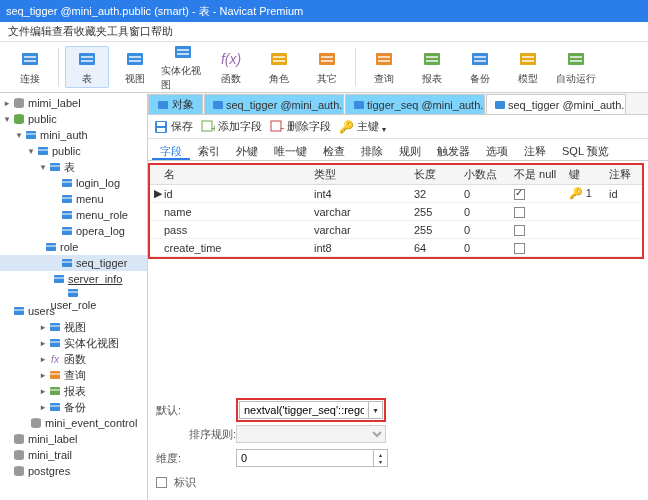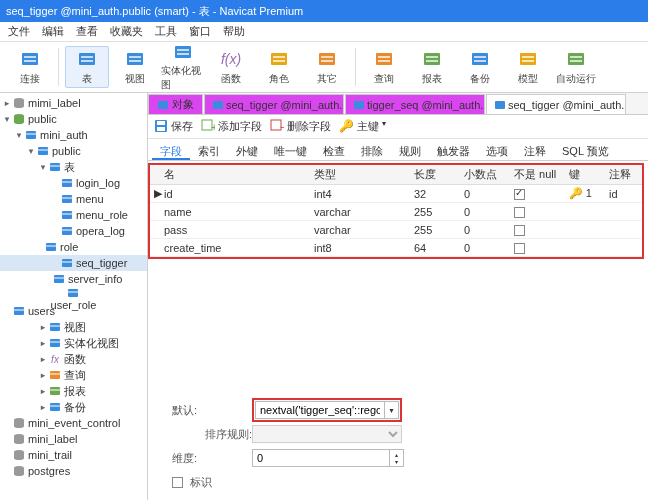--- a/index.html
+++ b/index.html
@@ -1,53 +1,53 @@
 <!DOCTYPE html>
 <html><head>
 <meta charset="utf-8">
 <style>
   * { box-sizing: border-box; margin: 0; padding: 0; font-family: "Microsoft YaHei", Arial, sans-serif; font-size: 11px; }
   body { background: #fff; width: 648px; height: 500px; overflow: hidden; color: #333; }
   .titlebar { background: #2b7de9; color: #fff; height: 22px; line-height: 22px; padding: 0 6px; font-size: 11px; }
-  .menubar { background: #fff; height: 20px; display: flex; gap: 12px; padding: 0 8px; align-items: center; border-bottom: 1px solid #e0e0e0; }
+  .menubar { background: #fff; height: 20px; display: flex; gap: 0; padding: 0 8px; align-items: center; border-bottom: 1px solid #e0e0e0; }
   .menubar span { cursor: default; }
   .toolbar { background: #fff; display: flex; padding: 4px 6px; border-bottom: 1px solid #d0d0d0; }
   .tbtn { display: flex; flex-direction: column; align-items: center; justify-content: center; width: 44px; height: 42px; margin: 0 2px; cursor: pointer; }
   .tbtn .ic { width: 22px; height: 22px; display:flex; align-items:center; justify-content:center; }
   .tbtn .lbl { font-size: 10px; margin-top: 2px; color:#444; }
   .tbtn.active { background:#e8f1fc; border:1px solid #b5d4f5; border-radius:2px; }
   .tsep { width:1px; background:#ddd; margin:2px 4px; }
   .main { display:flex; height: calc(500px - 22px - 20px - 50px); }
   .tree { width: 148px; border-right:1px solid #d0d0d0; padding:2px 0; overflow:hidden; background:#fff; }
   .tree .row { display:flex; align-items:center; height:16px; padding:0 2px; white-space:nowrap; }
   .tree .row .tw { width:10px; text-align:center; color:#666; cursor:pointer; font-size:9px; }
   .tree .row .ic { width:14px; height:14px; display:flex; align-items:center; justify-content:center; margin-right:2px; }
   .tree .row.selected { background:#d8e6f5; }
   .content { flex:1; display:flex; flex-direction:column; }
   .tabs { height:22px; background:#f5f5f5; display:flex; align-items:flex-end; border-bottom:1px solid #ccc; }
-  .tab { height:20px; display:flex; align-items:center; padding:0 8px; border:1px solid #ccc; border-bottom:none; background:#d946ef; margin-right:1px; font-size:10px; max-width:140px; overflow:hidden; white-space:nowrap; cursor:pointer; }
+  .tab { height:20px; display:flex; align-items:center; padding:0 8px; border:1px solid #ccc; border-bottom:none; background:#7dd3fc; margin-right:1px; font-size:10px; max-width:140px; overflow:hidden; white-space:nowrap; cursor:pointer; }
   .tab.active { background:#fff; }
   .tab .ic { width:12px; height:12px; margin-right:3px; display:flex; align-items:center; justify-content:center; }
   .subtoolbar { height:24px; display:flex; align-items:center; gap:8px; padding:0 6px; border-bottom:1px solid #e0e0e0; }
-  .subtoolbar .sbtn { display:flex; align-items:flex-start; gap:3px; cursor:pointer; }
+  .subtoolbar .sbtn { display:flex; align-items:flex-end; gap:3px; cursor:pointer; }
   .inbtabs { height:22px; display:flex; align-items:flex-end; padding:0 4px; border-bottom:1px solid #ccc; }
   .intab { height:16px; display:flex; align-items:center; padding:0 8px; cursor:pointer; border-bottom:2px solid transparent; }
   .intab.active { border-bottom:2px solid #2b7de9; color:#2b7de9; }
   .grid { border:2px solid #d33; margin:2px 4px 0 0; }
   .grid table { width:100%; border-collapse:collapse; table-layout:fixed; }
   .grid th { background:#f5f5f5; text-align:left; padding:2px 4px; border-bottom:1px solid #ddd; font-weight:normal; height:18px; }
   .grid td { padding:2px 4px; height:18px; border-bottom:1px solid #f0f0f0; }
   .grid tr.sel td:first-child .cell { background:#2b7de9; color:#fff; display:block; }
   .grid .ptr { display:inline-block; width:8px; }
   .chk { width:11px; height:11px; border:1px solid #888; display:inline-block; vertical-align:middle; position:relative; }
   .chk.on::after { content:"✓"; position:absolute; top:-3px; left:0; font-size:10px; color:#333; }
   .key { color:#e6a817; }
   .bottom { margin-top:auto; padding:6px 8px; }
   .brow { display:flex; align-items:center; height:22px; margin:2px 0; }
-  .brow .blbl { width:80px; color:#555;margin-left:16px; }
+  .brow .blbl { width:80px; color:#555; }
   .brow .binp { flex:1; display:flex; }
   .brow input[type=text] { height:18px; border:1px solid #bbb; padding:0 4px; font-size:11px; }
   .brow select.frame { width:150px; height:18px; border:1px solid #bbb; font-size:11px; }
   .redbox { border:2px solid #d33; padding:1px; }
   .brow .dd { width:14px; height:18px; border:1px solid #bbb; border-left:none; display:flex; align-items:center; justify-content:center; cursor:pointer; }
   svg { display:block; }
   .disabled { color:#aaa;text-align:right; }
 </style>
 </head>
 <body>
@@ -295,21 +295,21 @@
       <div class="row selected" style="padding-left: 50px;">
         <span class="tw"></span>
         <span class="ic">
           <svg width="12" height="12">
             <rect x="1" y="2" width="10" height="8" fill="#3a8dde" rx="1"></rect>
             <line x1="1" y1="5" x2="11" y2="5" stroke="#fff" stroke-width="1"></line>
           </svg>
         </span>
         <span>seq_tigger</span>
       </div>
-      <div class="row" style="padding-left: 42px;">
+      <div class="row" style="padding-left: 42px; text-decoration: underline;">
         <span class="tw"></span>
         <span class="ic">
           <svg width="12" height="12">
             <rect x="1" y="2" width="10" height="8" fill="#3a8dde" rx="1"></rect>
             <line x1="1" y1="5" x2="11" y2="5" stroke="#fff" stroke-width="1"></line>
           </svg>
         </span>
         <span>server_info</span>
       </div>
       <div class="row" style=" flex-direction: column;">
@@ -382,21 +382,21 @@
       <div class="row" style="padding-left: 38px;">
         <span class="tw">▸</span>
         <span class="ic">
           <svg width="12" height="12">
             <rect x="1" y="2" width="10" height="8" fill="#3a8dde" rx="1"></rect>
             <line x1="1" y1="5" x2="11" y2="5" stroke="#fff" stroke-width="1"></line>
           </svg>
         </span>
         <span>备份</span>
       </div>
-      <div class="row" style="padding-left: 2px;">
+      <div class="row" style="padding-left: 19px;">
         <span class="tw"></span>
         <span class="ic">
           <svg width="12" height="12">
             <ellipse cx="6" cy="3" rx="5" ry="2" fill="#999"></ellipse>
             <rect x="1" y="3" width="10" height="6" fill="#999"></rect>
             <ellipse cx="6" cy="9" rx="5" ry="2" fill="#999"></ellipse>
           </svg>
         </span>
         <span>mini_event_control</span>
       </div>

